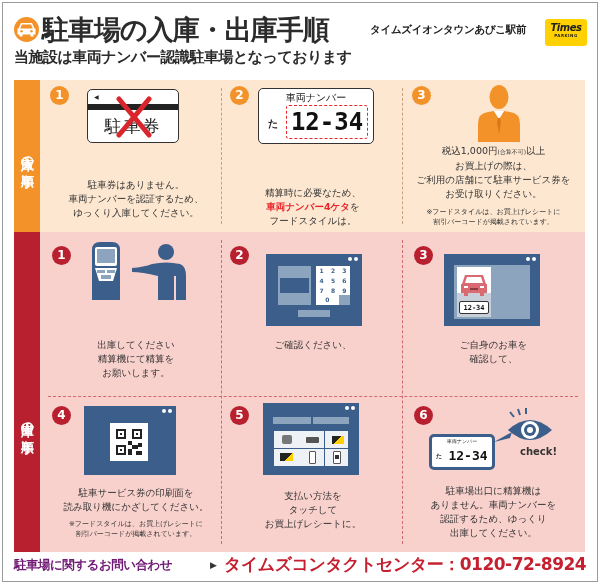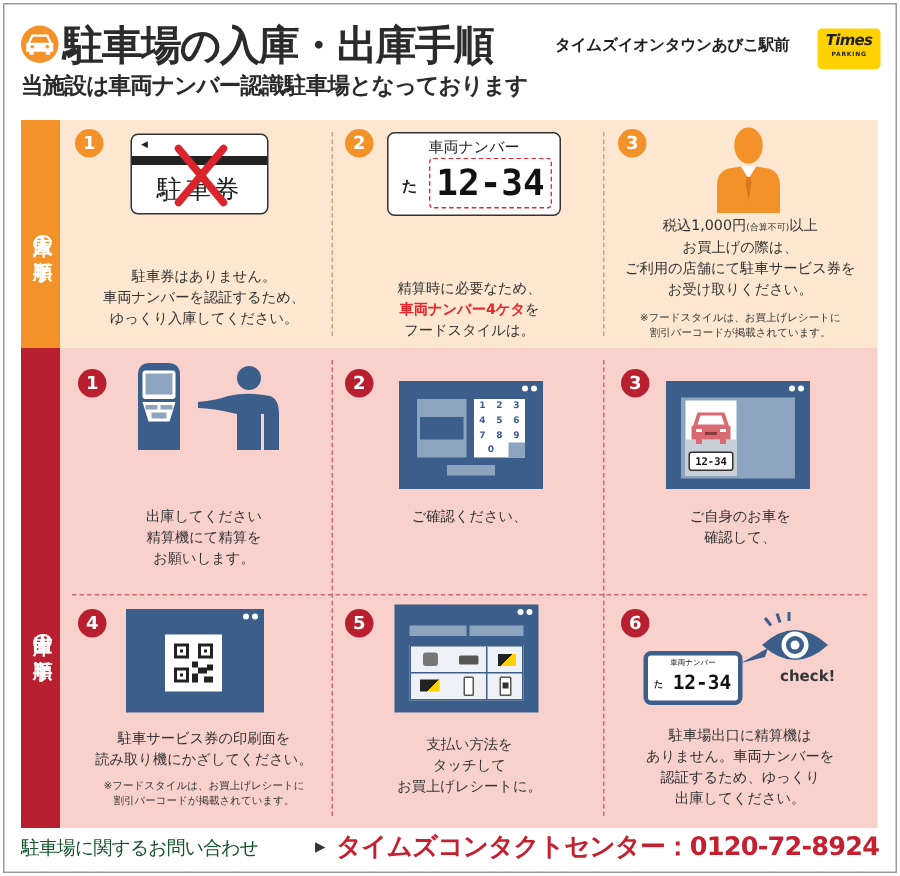--- a/index.html
+++ b/index.html
@@ -51,21 +51,21 @@
   .plate .ph { position: absolute; left: 0; width: 100%; text-align: center; color: #222; white-space: nowrap; }
   .plate .pk { position: absolute; color: #222; }
   .plate .pn { position: absolute; border: 1px dashed #e6262b; border-radius: 3px; text-align: center; color: #111; font-family: "DejaVu Sans Mono", monospace; font-weight: bold; }
 
   
   .screen { position: absolute; background: #3c5e8a; }
   .dots { position: absolute; right: 4px; top: 3px; display: flex; gap: 2px; }
   .dots i { display: block; width: 4px; height: 4px; border-radius: 50%; background: #fff; }
 
   
-  .foot-l { position: absolute; left: 14px; top: 557px; font-size: 12.5px; font-weight: normal; color: #14532d; white-space: nowrap; letter-spacing: -0.5px; }
+  .foot-l { position: absolute; left: 14px; top: 557px; font-size: 12.5px; font-weight: bold; color: #701a75; white-space: nowrap; letter-spacing: -0.5px; }
   .foot-arrow { position: absolute; left: 210px; top: 560px; font-size: 9px; color: #333; }
   .foot-r { position: absolute; left: 224px; top: 553px; font-size: 17px; font-weight: bold; color: #c4202f; white-space: nowrap; letter-spacing: -0.5px; }
 </style>
 </head>
 <body>
 
 <div class="frame"></div>
 
 <div class="hdr-icon">
   <svg width="19" height="15" viewBox="0 0 19 15">

